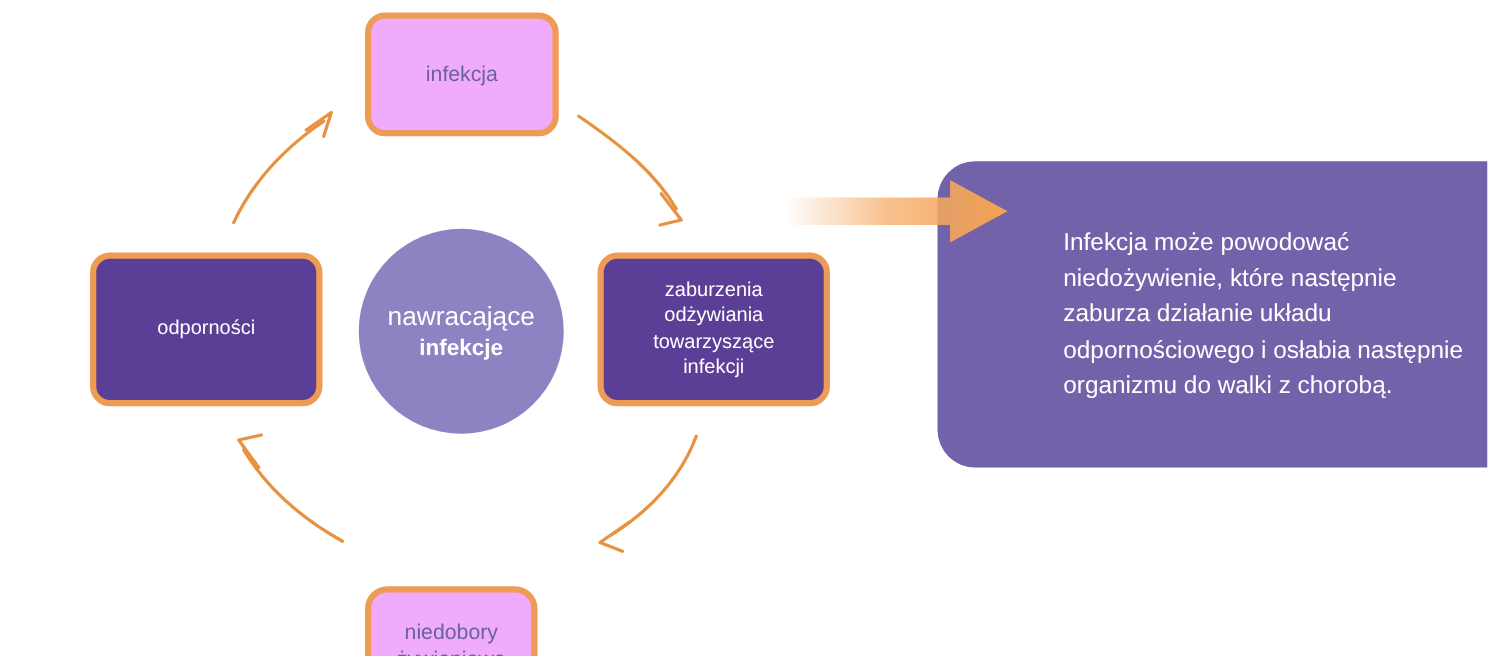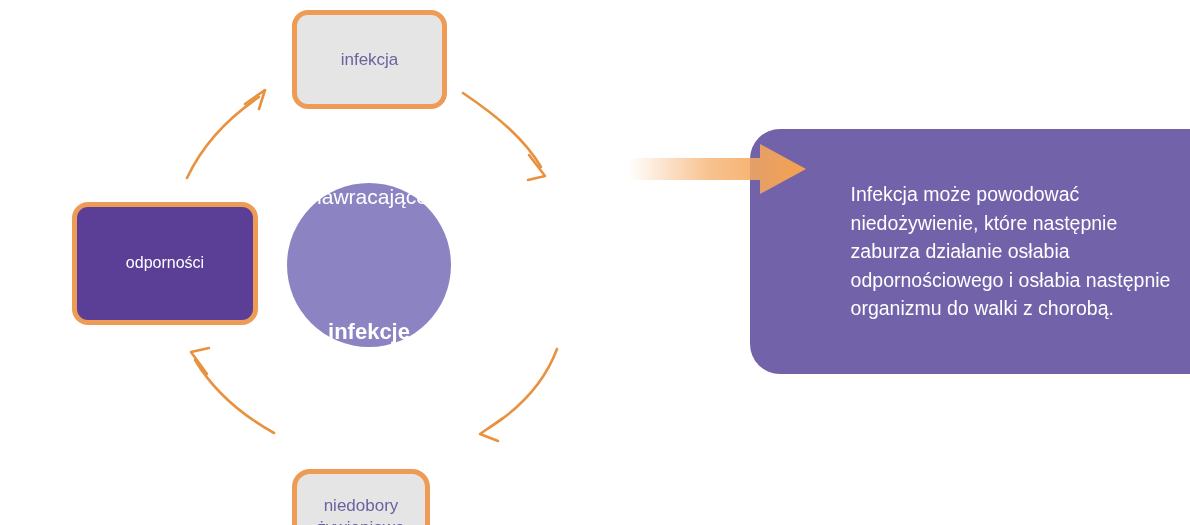--- a/index.html
+++ b/index.html
@@ -24,21 +24,21 @@
     box-sizing: border-box;
     display: flex;
     align-items: center;
     justify-content: center;
     text-align: center;
     border-radius: 16px;
     border: 5px solid #EE9B55;
     line-height: 1.28;
   }
   .node-white {
-    background: #e5e5e5;
+    background: #f0abfc;
     color: #6A639E;
     font-size: 17px;
   }
   .node-purple {
     background: #5B3E96;
     color: #ffffff;
     font-size: 16px;
   }
 
   
@@ -65,26 +65,26 @@
   #center-circle {
     position: absolute;
     left: 287px; top: 183px;
     width: 164px; height: 164px;
     border-radius: 50%;
     background: #8C83C3;
     color: #ffffff;
     display: flex;
     flex-direction: column;
     align-items: center;
-    justify-content: space-between;
+    justify-content: center;
     text-align: center;
     line-height: 1.3;
   }
   #center-circle .line-1 { font-size: 21px; font-weight: 400; }
-  #center-circle .line-2 { font-size: 22px; font-weight: bold; }
+  #center-circle .line-2 { font-size: 18px; font-weight: bold; }
 
   
   #callout {
     position: absolute;
     left: 750px; top: 117px;
     width: 513px; height: 245px;
     box-sizing: border-box;
     background: #7262AA;
     border-radius: 30px;
     color: #ffffff;
@@ -143,38 +143,46 @@
   <div class="node node-purple" id="node-immunity">
     <div>
       <div>odporności</div>
     </div>
   </div>
 
   <div class="node node-white" id="node-infection">
     <div>infekcja</div>
   </div>
 
+  <div class="node node-purple" id="node-nutrition">
+    <div>
+      <div>zaburzenia</div>
+      <div>odżywiania</div>
+      <div>towarzyszące</div>
+      <div>infekcji</div>
+    </div>
+  </div>
 
   <div class="node node-white" id="node-deficiency">
     <div>
       <div>niedobory</div>
       <div>żywieniowe</div>
     </div>
   </div>
 
   <div id="center-circle">
     <div class="line-1">nawracające</div>
     <div class="line-2">infekcje</div>
   </div>
 
   <div id="callout">
     <div>
       <div>Infekcja może powodować</div>
       <div>niedożywienie,  które następnie</div>
-      <div>zaburza działanie osłabia</div>
+      <div>zaburza działanie układu</div>
       <div>odpornościowego i osłabia następnie</div>
       <div>organizmu  do walki  z chorobą.</div>
     </div>
   </div>
 
   <svg id="pointer-arrow" viewBox="0 0 180 52" xmlns="http://www.w3.org/2000/svg">
     <defs>
       <linearGradient id="ptrGrad" x1="0" y1="0" x2="1" y2="0">
         <stop offset="0%" stop-color="#F5AE6A" stop-opacity="0"></stop>
         <stop offset="45%" stop-color="#F5AE6A" stop-opacity="0.75"></stop>

